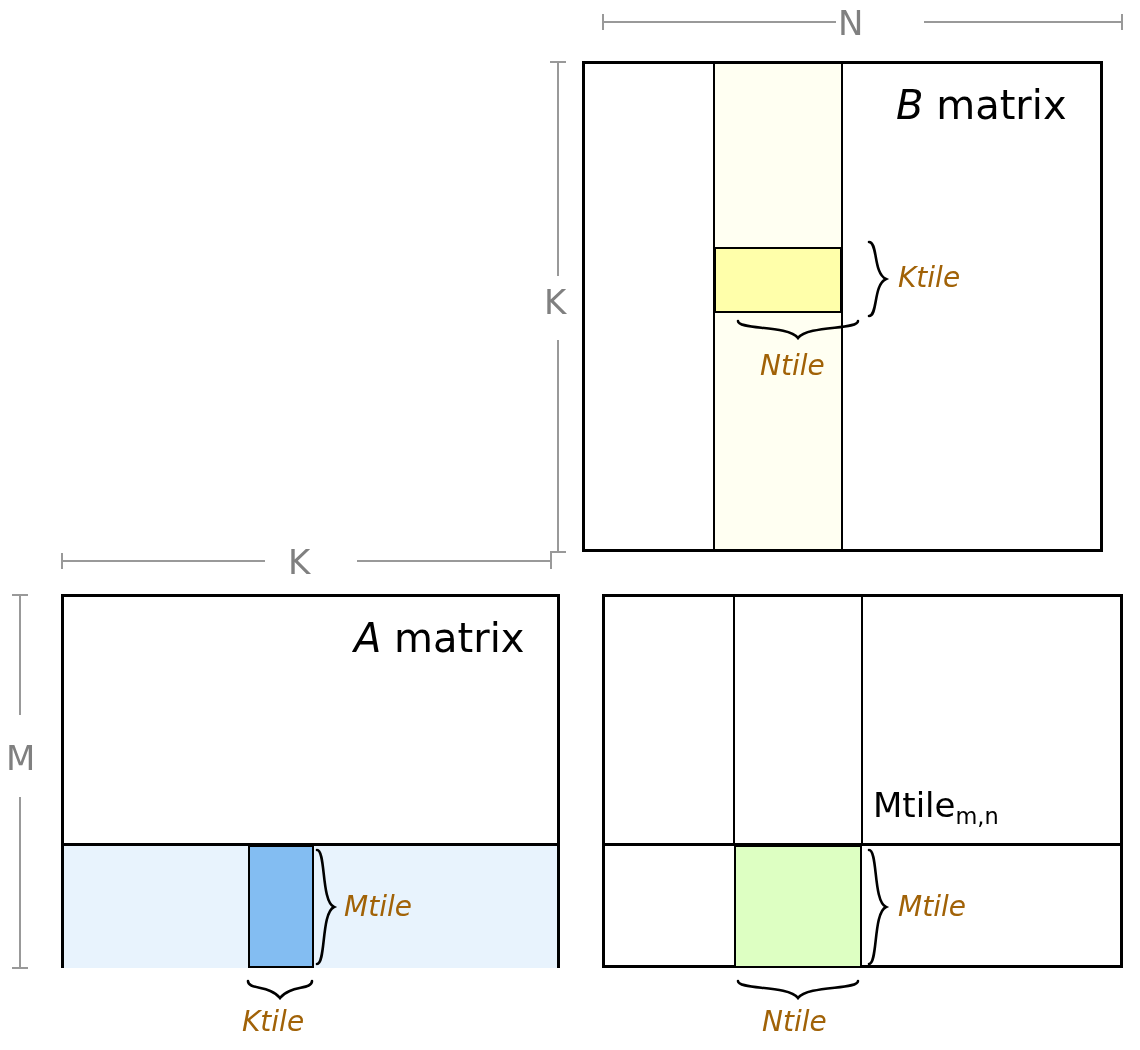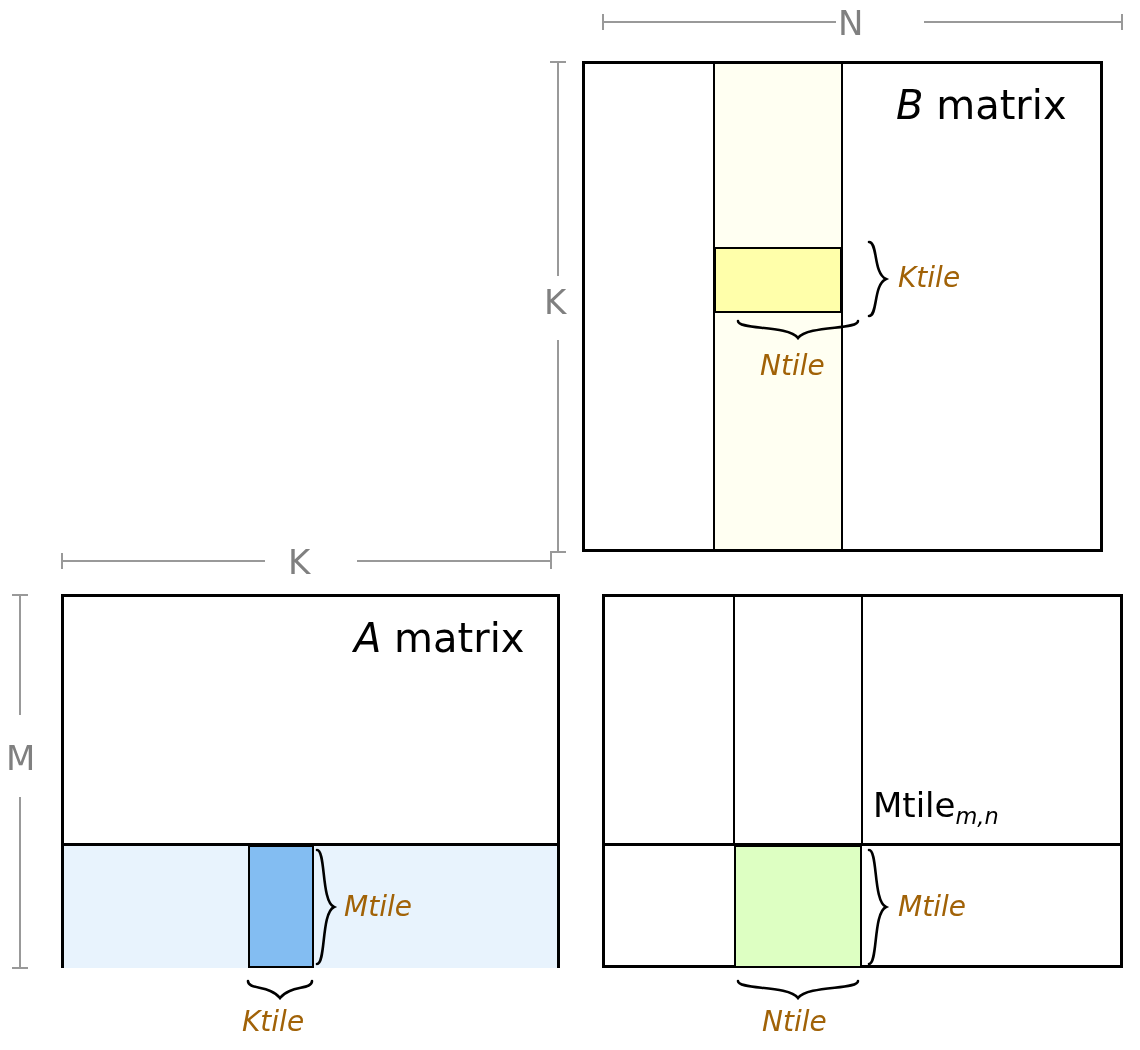--- a/index.html
+++ b/index.html
@@ -53,21 +53,20 @@
 
   
   .block-label {
     position: absolute;
     font-size: 34px;
     color: #000000;
     white-space: nowrap;
     line-height: 1;
   }
   .block-label sub {
-    font-style: italic;
     font-size: 0.66em;
     vertical-align: baseline;
     position: relative;
     top: 0.30em;
   }
 
   
   .tile-label {
     position: absolute;
     font-size: 28px;

